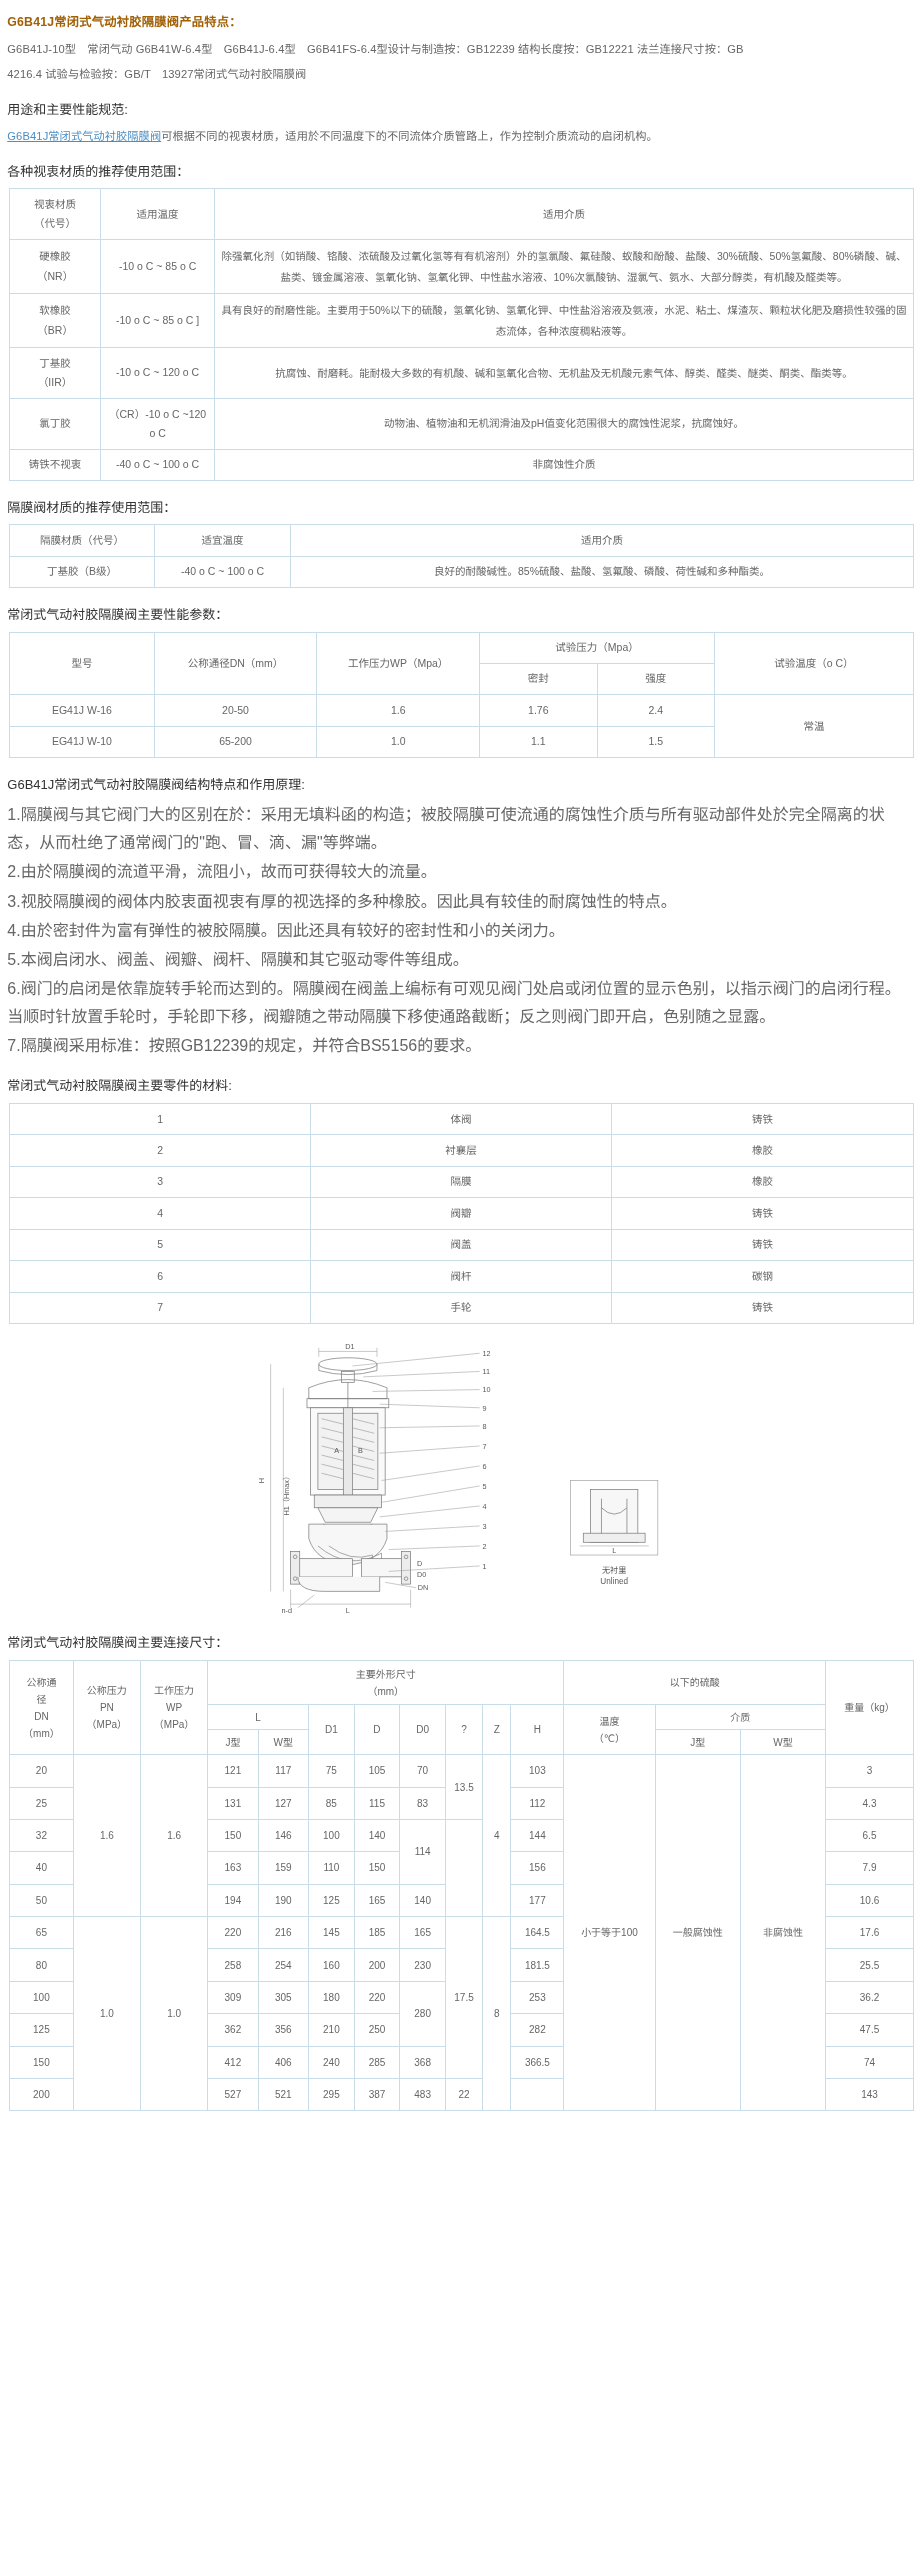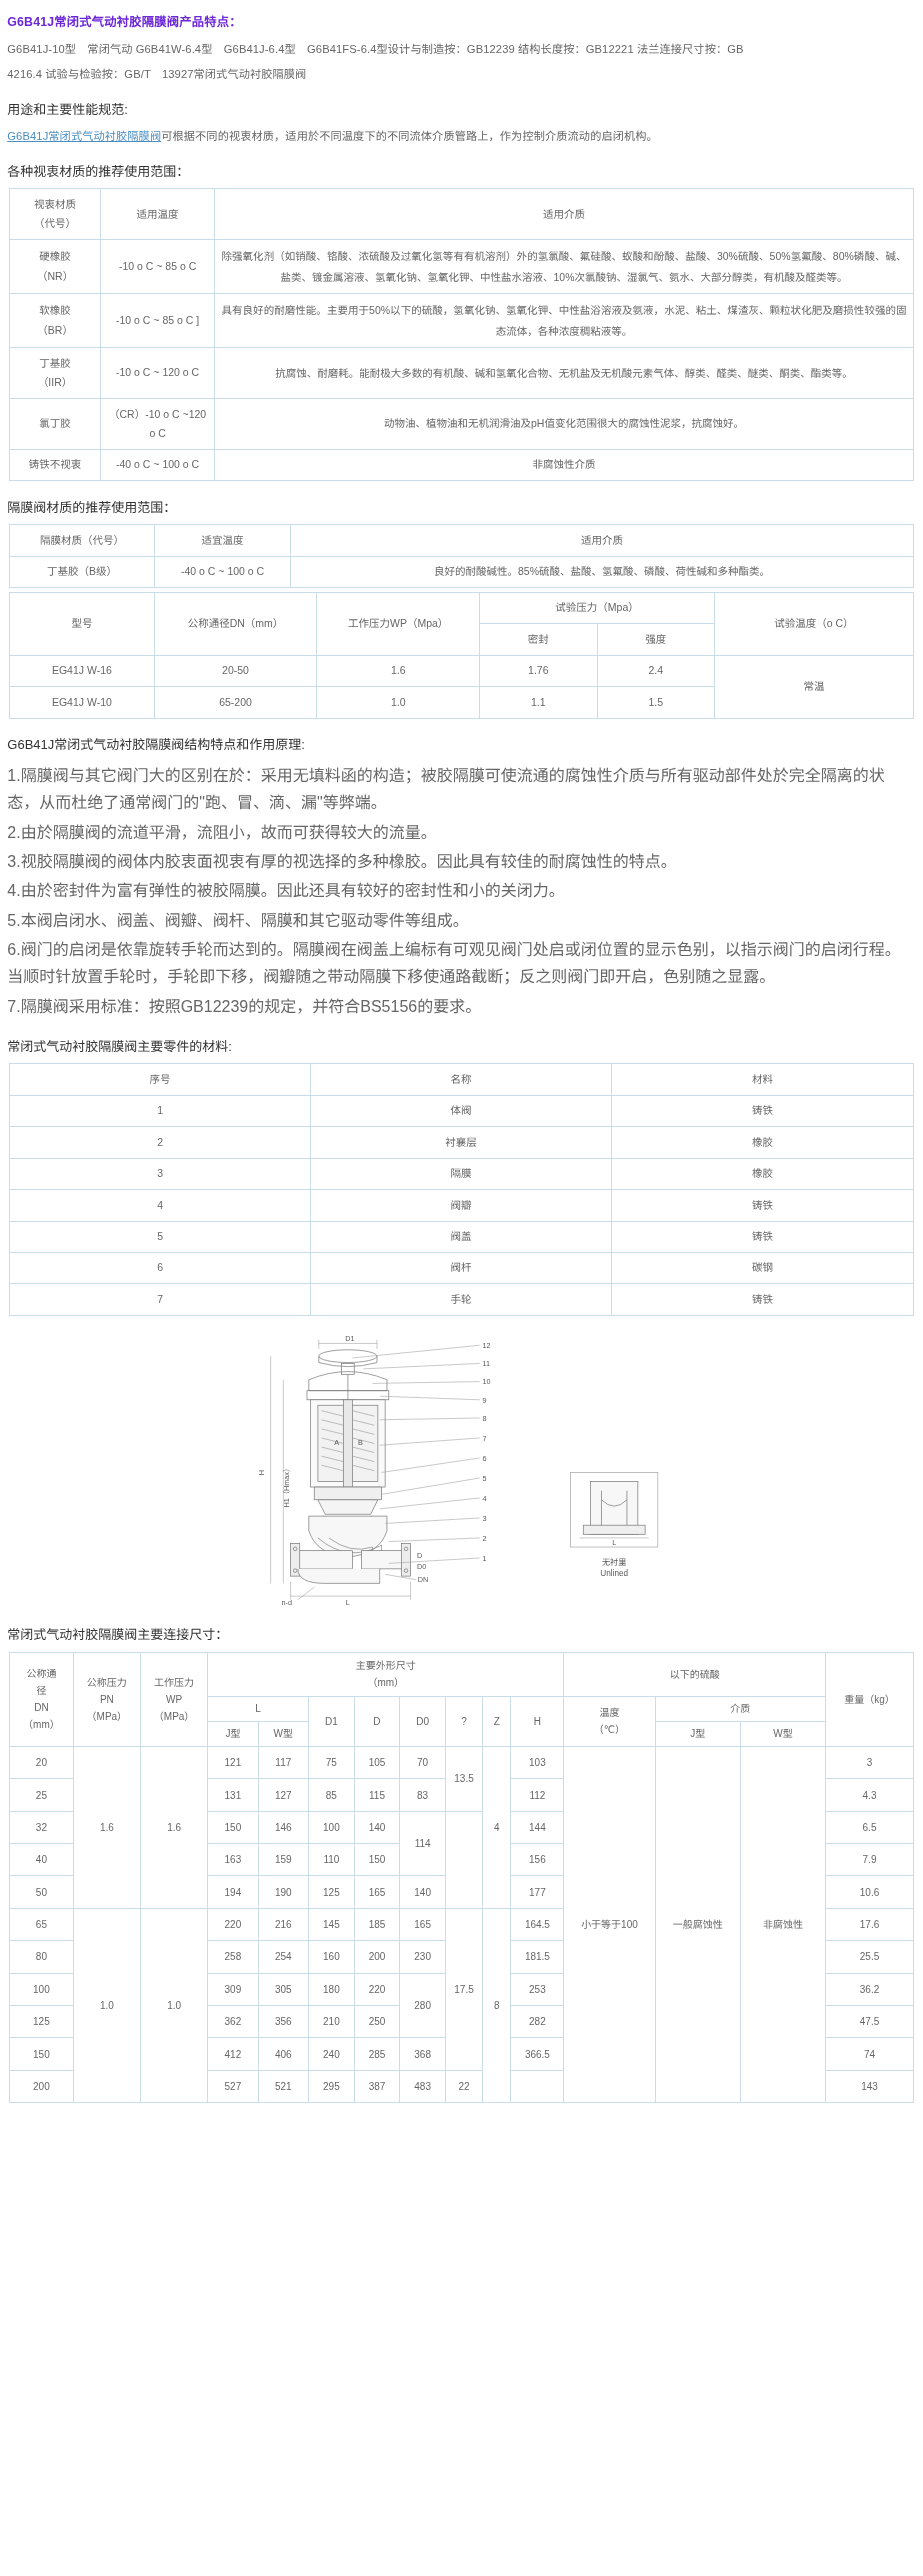--- a/index.html
+++ b/index.html
@@ -7,21 +7,21 @@
     margin: 0; padding: 0;
     background: #ffffff;
     font-family: "Liberation Sans", "DejaVu Sans", sans-serif;
   }
   body { width: 923px; }
   .page { width: 923px; padding: 12.7px 7.3px 9px 7.3px; }
 
   h2.section-title {
     font-size: 12.3px;
     font-weight: bold;
-    color: #6d28d9;
+    color: #a16207;
     margin: 0 0 9px 0;
     line-height: 1.5;
     letter-spacing: 0.2px;
   }
   h3.sub-title {
     font-size: 13px;
     font-weight: normal;
     color: #333333;
     margin: 16.4px 0 7.3px 0;
     line-height: 1.5;
@@ -204,20 +204,21 @@
       </tr>
       <tr>
         <td>丁基胶（B级）</td>
         <td>-40 o C ~ 100 o C</td>
         <td>良好的耐酸碱性。85%硫酸、盐酸、氢氟酸、磷酸、荷性碱和多种酯类。</td>
       </tr>
     </tbody>
   </table>
   </div>
 
+  <h3 class="sub-title">常闭式气动衬胶隔膜阀主要性能参数：</h3>
   <div class="tbl-wrap">
   <table class="grid t-perf">
     <colgroup>
       <col style="width:16%">
           <col style="width:18%">
           <col style="width:18%">
       <col style="width:13%">
           <col style="width:13%">
           <col style="width:22%">
     </colgroup>
@@ -265,25 +266,20 @@
 
   <h3 class="sub-title">常闭式气动衬胶隔膜阀主要零件的材料:</h3>
   <div class="tbl-wrap">
   <table class="grid t-parts">
     <colgroup>
           <col class="c1">
           <col class="c2">
           <col>
         </colgroup>
     <tbody>
-      <tr>
-        <td>序号</td>
-        <td>名称</td>
-        <td>材料</td>
-      </tr>
       <tr>
         <td>1</td>
         <td>体阀</td>
         <td>铸铁</td>
       </tr>
       <tr>
         <td>2</td>
         <td>衬襄层</td>
         <td>橡胶</td>
       </tr>

